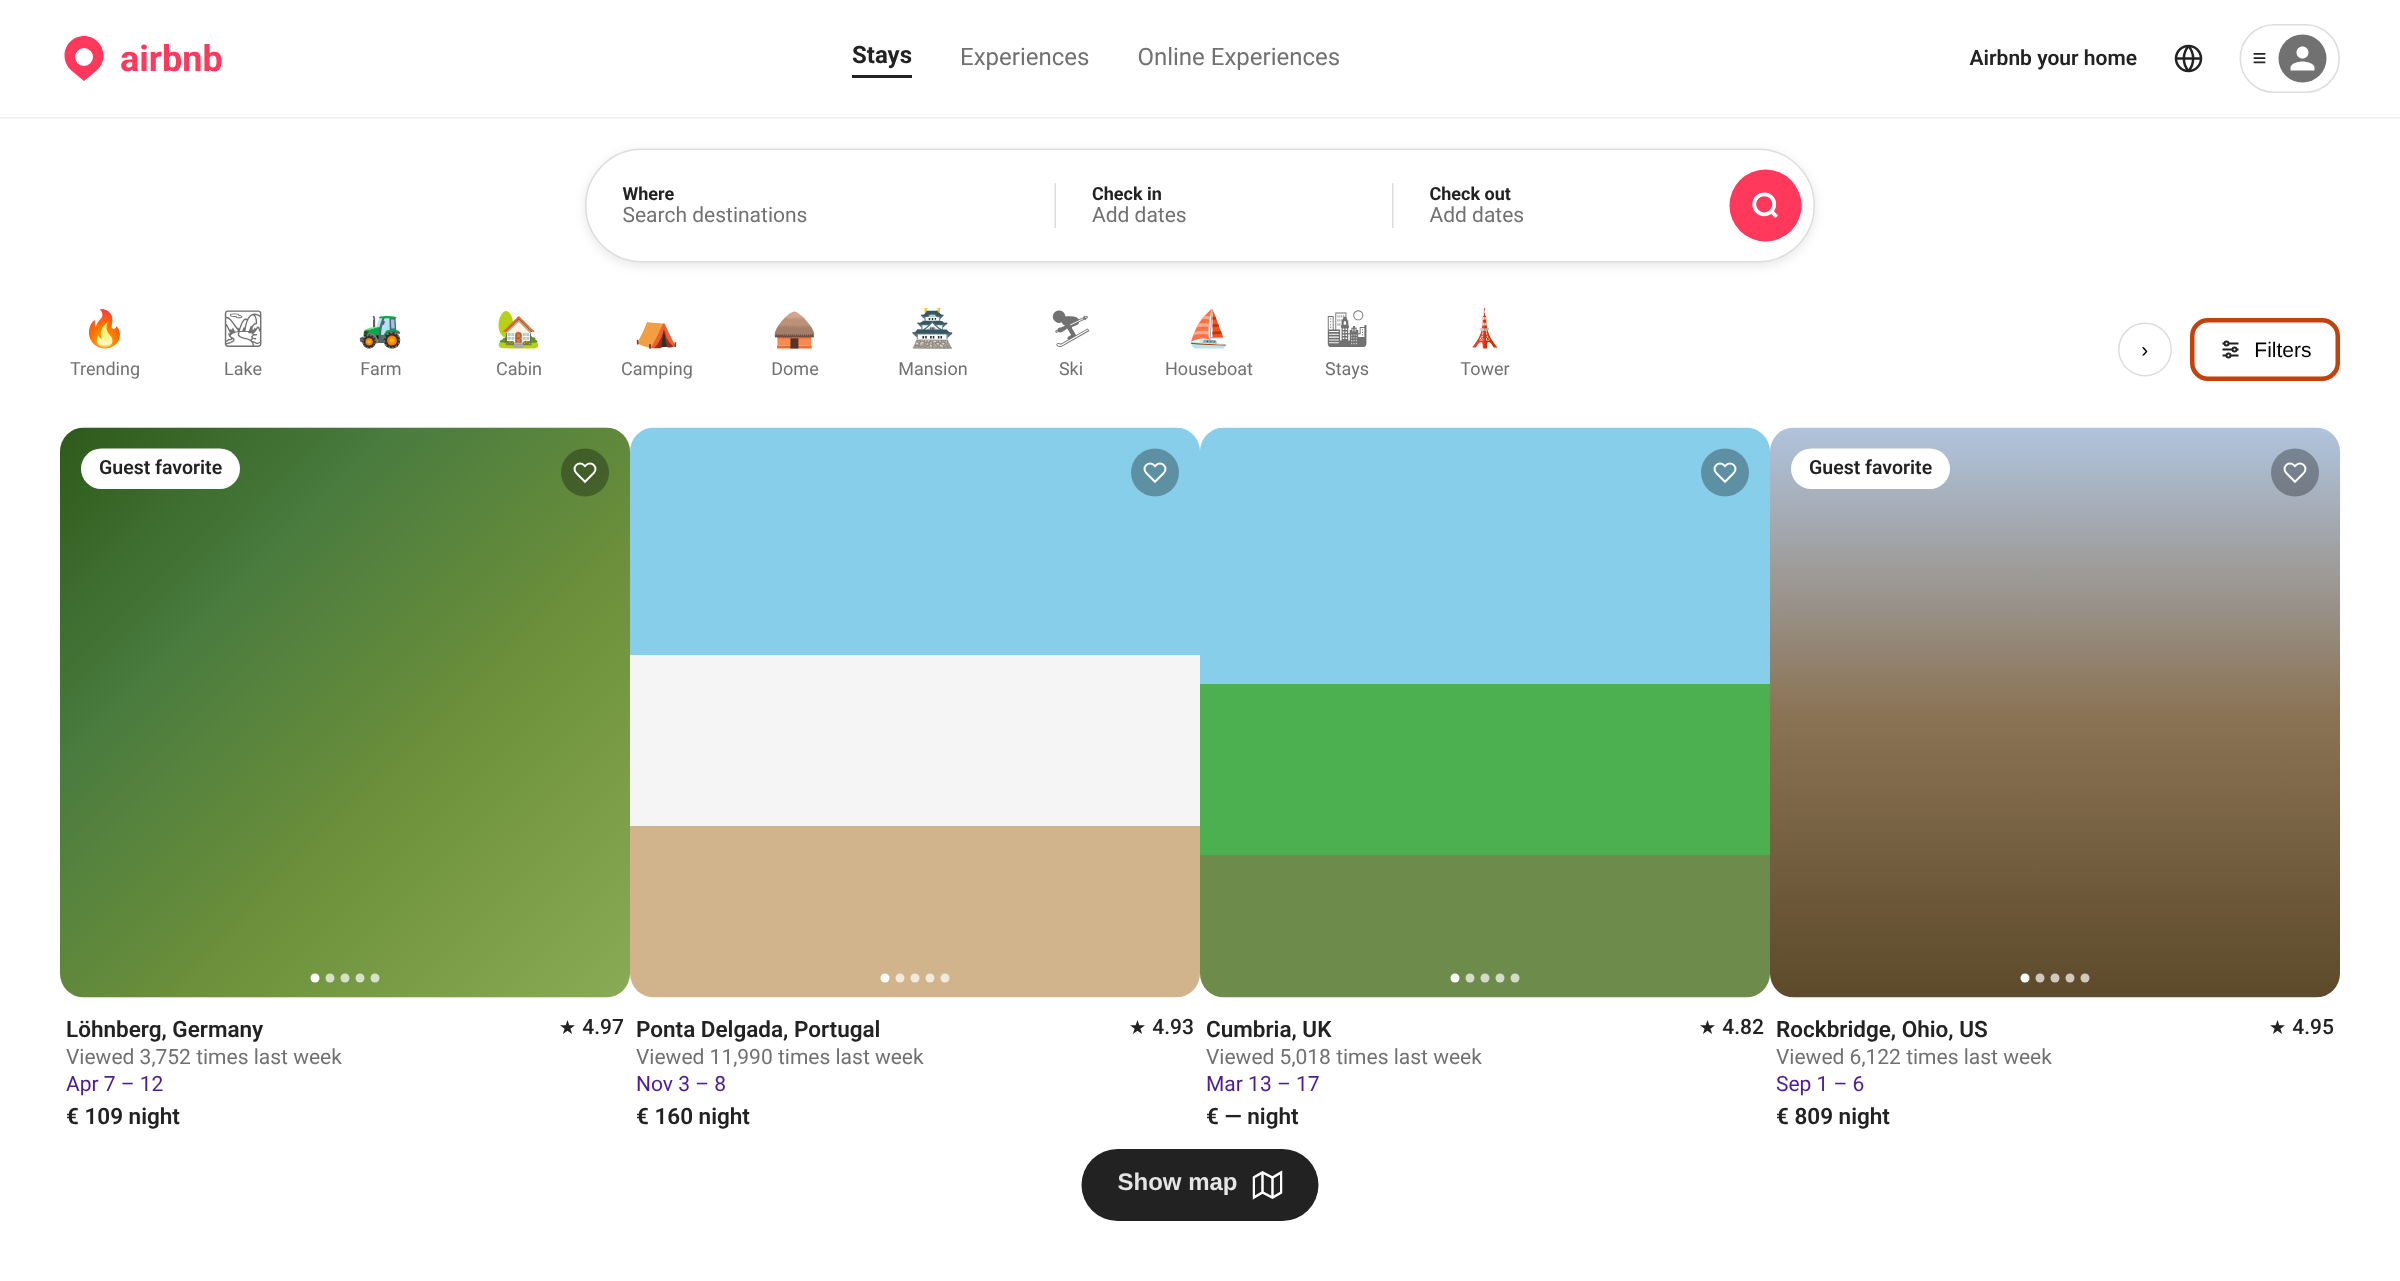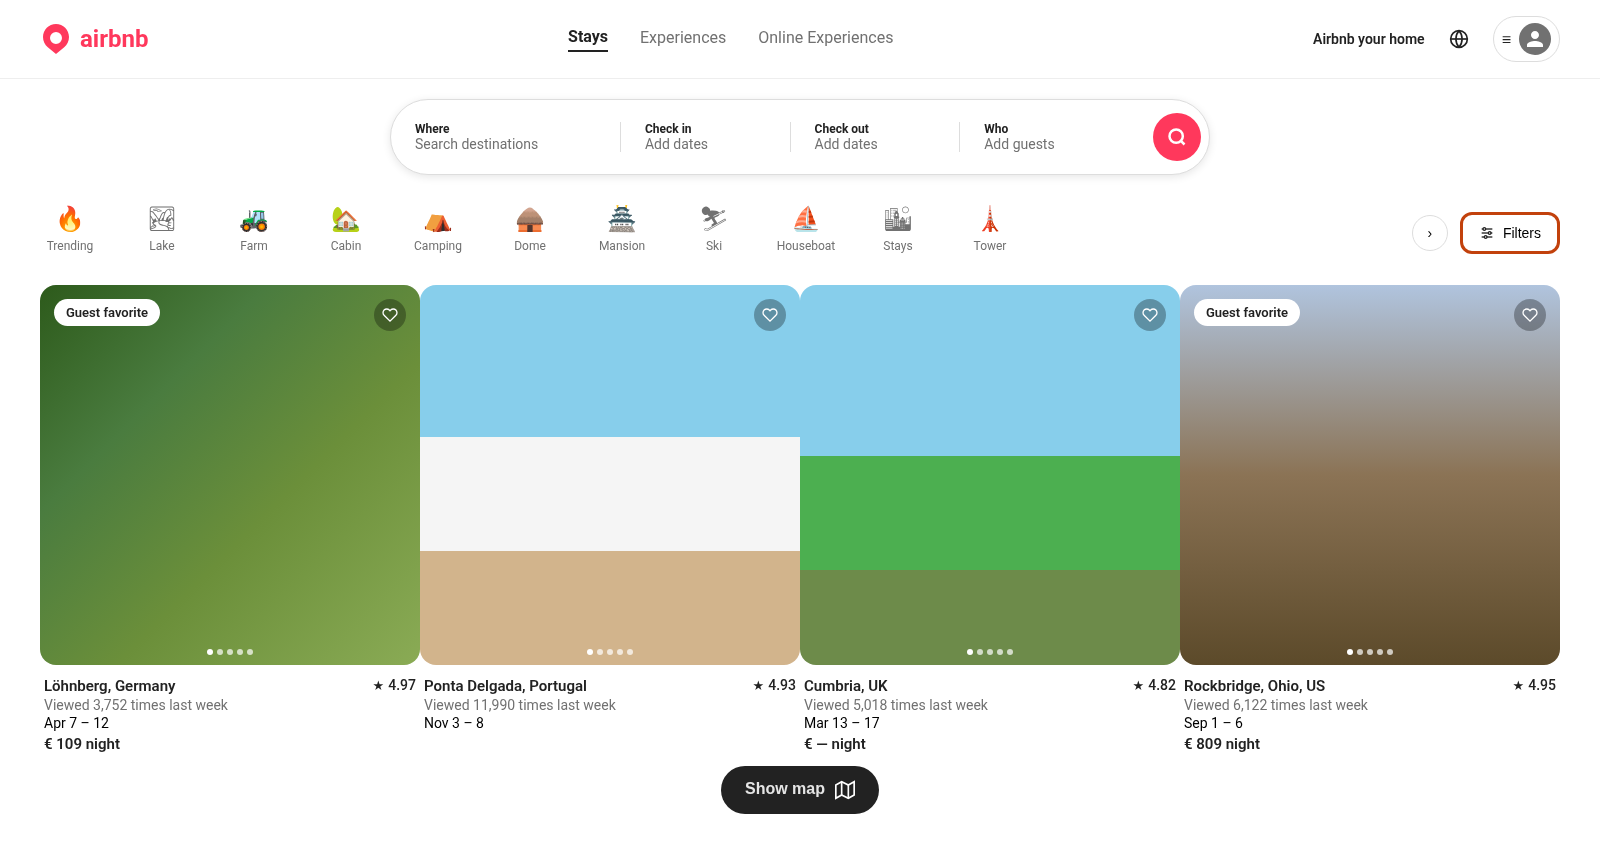--- a/index.html
+++ b/index.html
@@ -294,21 +294,21 @@
     .star-icon {
       font-size: 13px;
     }
     .listing-views {
       font-size: 14px;
       color: #717171;
       margin-top: 2px;
     }
     .listing-dates {
       font-size: 14px;
-      color: #000000;
+      color: #4c1d95;
       margin-top: 2px;
     }
     .listing-price {
       font-size: 15px;
       font-weight: 600;
       margin-top: 4px;
     }
 
     
     .show-map-container {
@@ -395,24 +395,20 @@
       <span class="search-section-value">Search destinations</span>
     </div>
     <div class="search-section">
       <span class="search-section-label">Check in</span>
       <span class="search-section-value">Add dates</span>
     </div>
     <div class="search-section">
       <span class="search-section-label">Check out</span>
       <span class="search-section-value">Add dates</span>
     </div>
-    <div class="search-section" style="border-right:none; flex:1.2;">
-      <span class="search-section-label">Who</span>
-      <span class="search-section-value">Add guests</span>
-    </div>
     <button class="search-btn">
       <svg width="20" height="20" viewBox="0 0 24 24" fill="none" stroke="#fff" stroke-width="3">
         <circle cx="11" cy="11" r="8"></circle>
         <line x1="21" y1="21" x2="16.65" y2="16.65"></line>
       </svg>
     </button>
   </div>
 </div>
 
 <div class="category-bar-container">
@@ -529,20 +525,21 @@
     <div class="listing-info">
       <div class="listing-title-row">
         <span class="listing-location">Ponta Delgada, Portugal</span>
         <span class="listing-rating">
           <span class="star-icon">★</span>
           4.93
         </span>
       </div>
       <div class="listing-views">Viewed 11,990 times last week</div>
       <div class="listing-dates">Nov 3 – 8</div>
+      <div class="listing-price">€ 160 night</div>
     </div>
   </div>
     <div class="listing-card">
     <div class="listing-image-container">
       <div class="img-cumbria"></div>
 
       <button class="wishlist-btn">
         <svg width="16" height="16" viewBox="0 0 24 24" fill="none" stroke="#fff" stroke-width="2">
           <path d="M20.84 4.61a5.5 5.5 0 00-7.78 0L12 5.67l-1.06-1.06a5.5 5.5 0 00-7.78 7.78l1.06 1.06L12 21.23l7.78-7.78 1.06-1.06a5.5 5.5 0 000-7.78z"></path>
         </svg>

